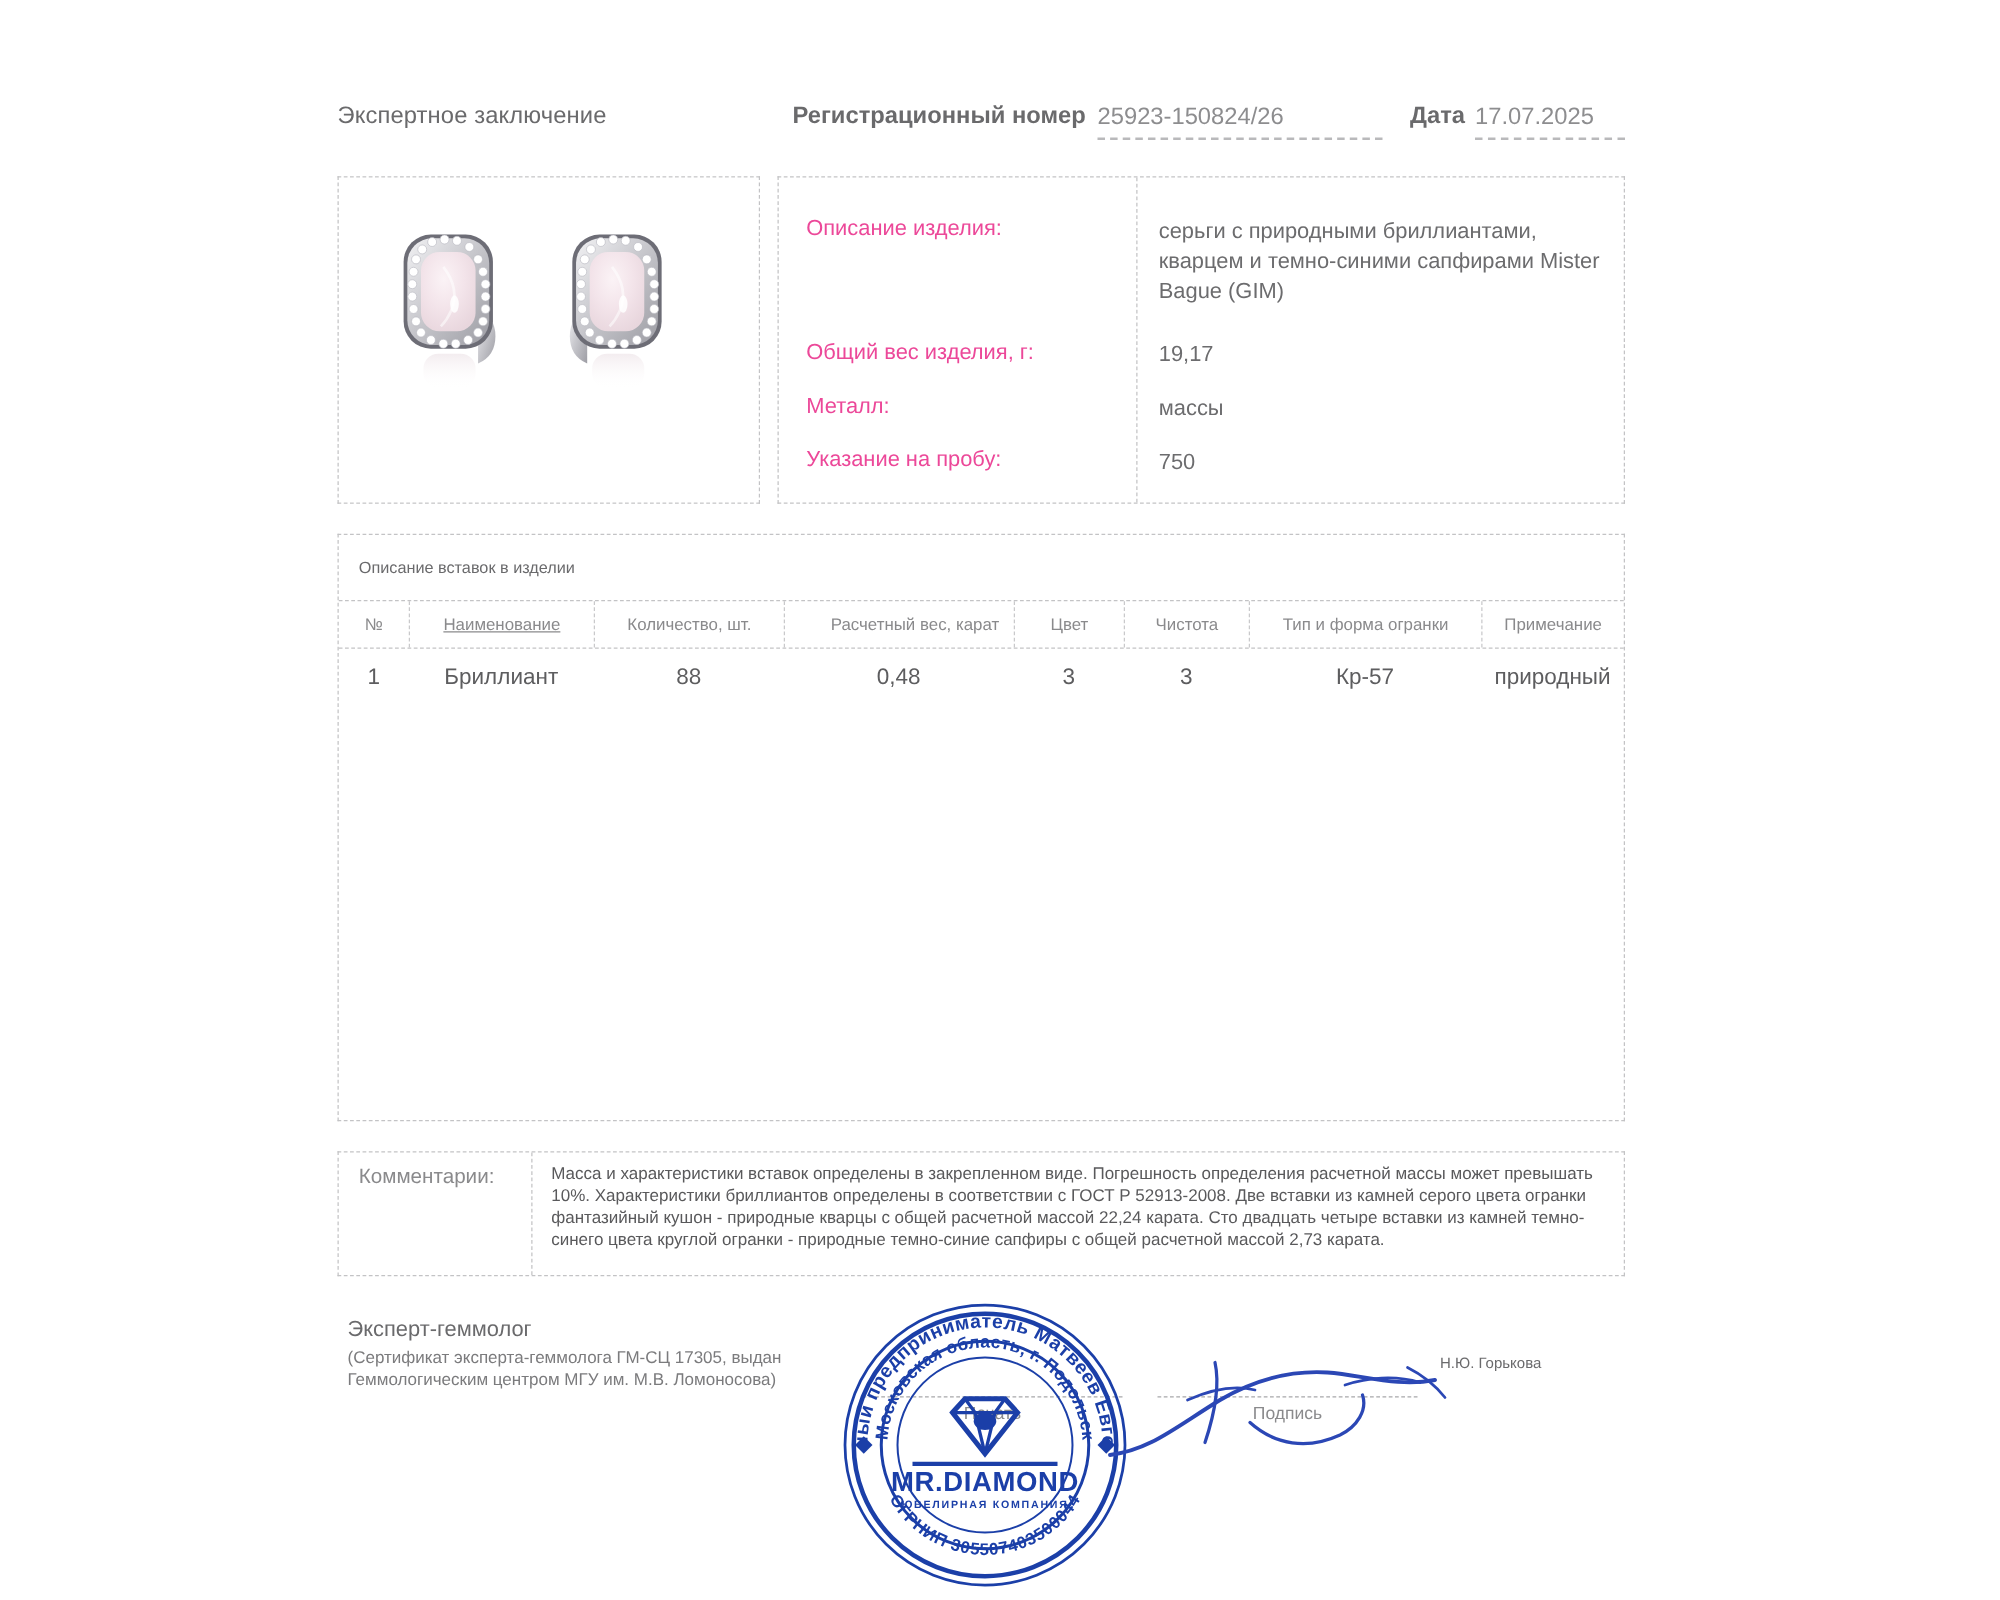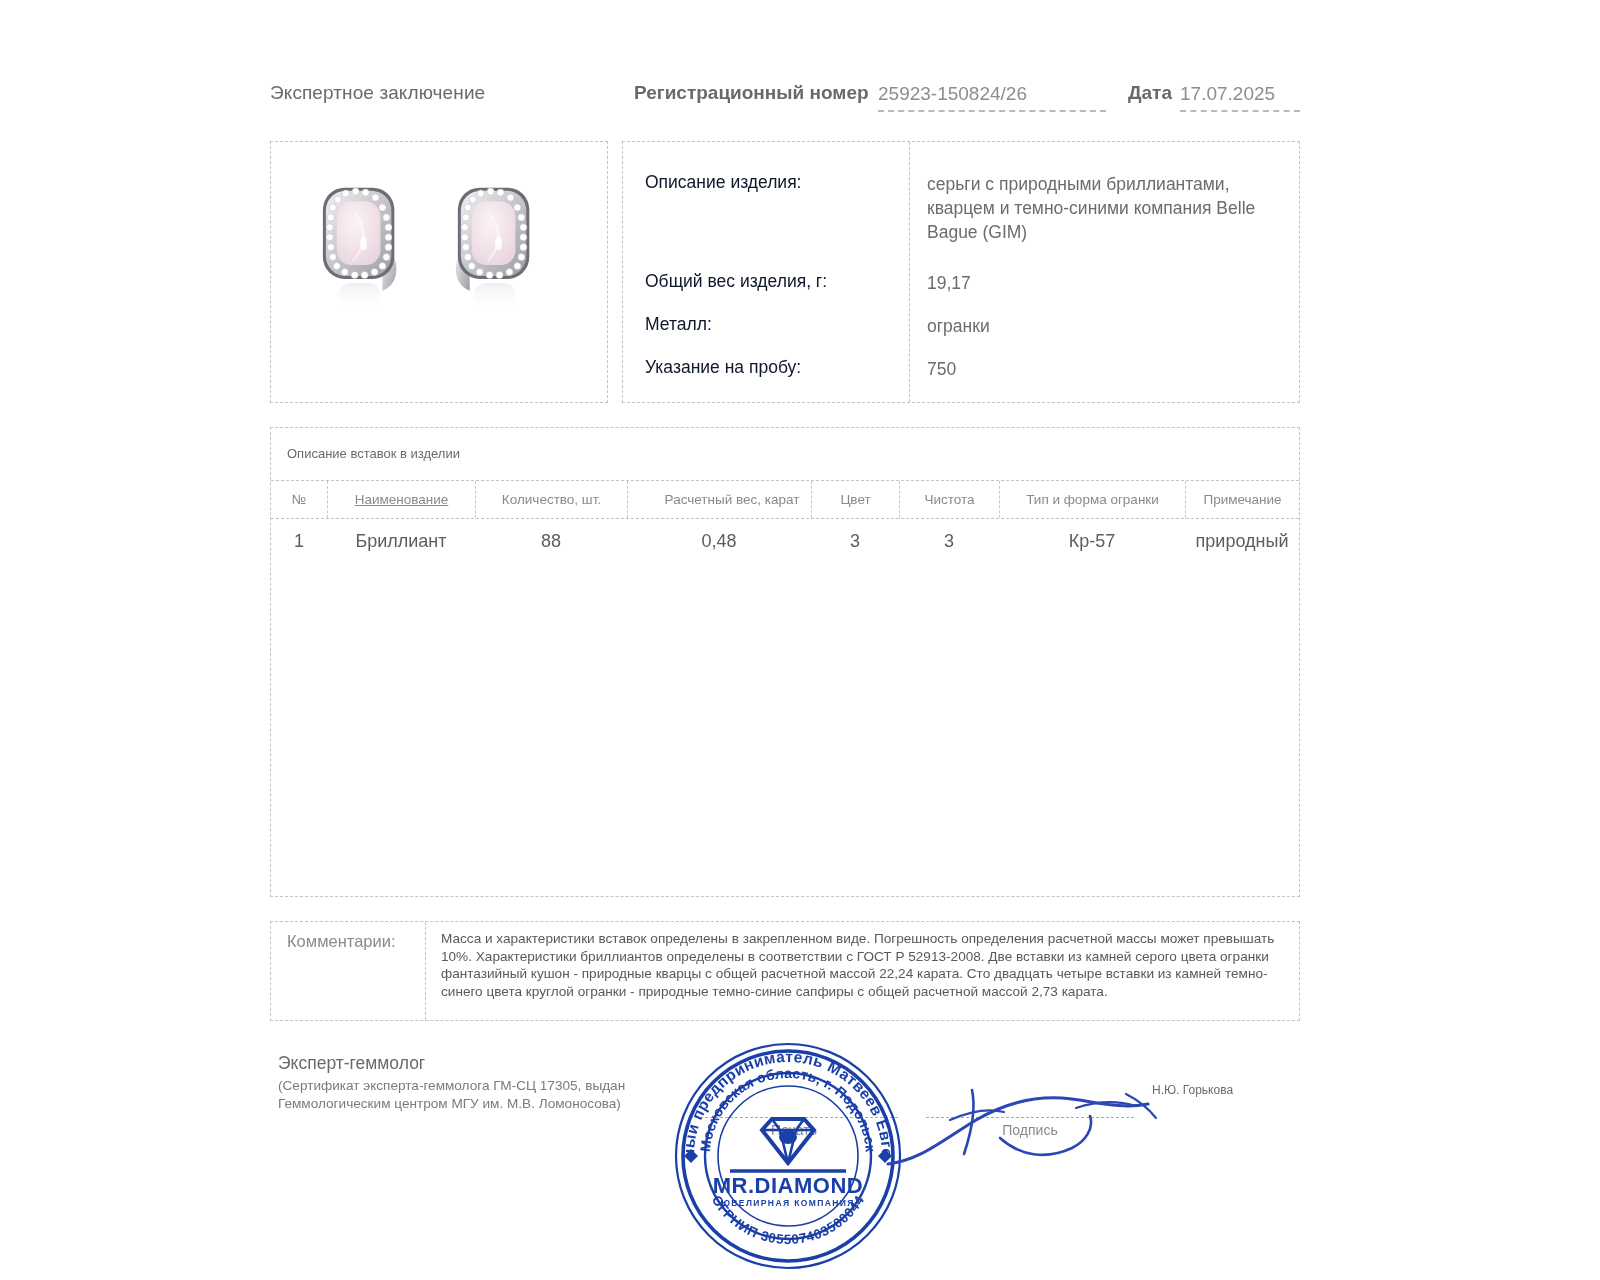--- a/index.html
+++ b/index.html
@@ -77,21 +77,21 @@
     left: 622px; top: 101px;
     width: 678px; height: 262px;
   }
   .desc-divider {
     position: absolute;
     left: 286px; top: 0;
     width: 0; height: 260px;
     border-left: 1px dashed #c3c3c5;
   }
   .desc-row { position: absolute; left: 22px; }
-  .desc-lbl { font-size: 17.5px; color: #0f172a; }
+  .desc-lbl { font-size: 17.5px; color: #ec4899; }
   .desc-val {
     position: absolute; left: 304px;
     font-size: 17.5px; color: #6c6c6e;
     line-height: 24px;
   }
 
   
   .inserts-panel {
     left: 270px; top: 387px;
     width: 1030px; height: 470px;
@@ -329,31 +329,31 @@
       </g>
     </svg>
   </div>
 
   <div class="dbox desc-panel">
     <div class="desc-divider"></div>
 
     <div class="desc-row" style="top:30px;">
       <span class="desc-lbl">Описание изделия:</span>
     </div>
-    <div class="desc-val" style="top:30px;width:360px;">серьги с природными бриллиантами, кварцем и темно-синими компания Belle Bague (GIM)</div>
+    <div class="desc-val" style="top:30px;width:360px;">серьги с природными бриллиантами, кварцем и темно-синими сапфирами Mister Bague (GIM)</div>
 
     <div class="desc-row" style="top:129px;">
       <span class="desc-lbl">Общий вес изделия, г:</span>
     </div>
     <div class="desc-val" style="top:129px;">19,17</div>
 
     <div class="desc-row" style="top:172px;">
       <span class="desc-lbl">Металл:</span>
     </div>
-    <div class="desc-val" style="top:172px;">огранки</div>
+    <div class="desc-val" style="top:172px;">массы</div>
 
     <div class="desc-row" style="top:215px;">
       <span class="desc-lbl">Указание на пробу:</span>
     </div>
     <div class="desc-val" style="top:215px;">750</div>
   </div>
 
   <div class="dbox inserts-panel">
     <div class="inserts-caption">Описание вставок в изделии</div>
 

